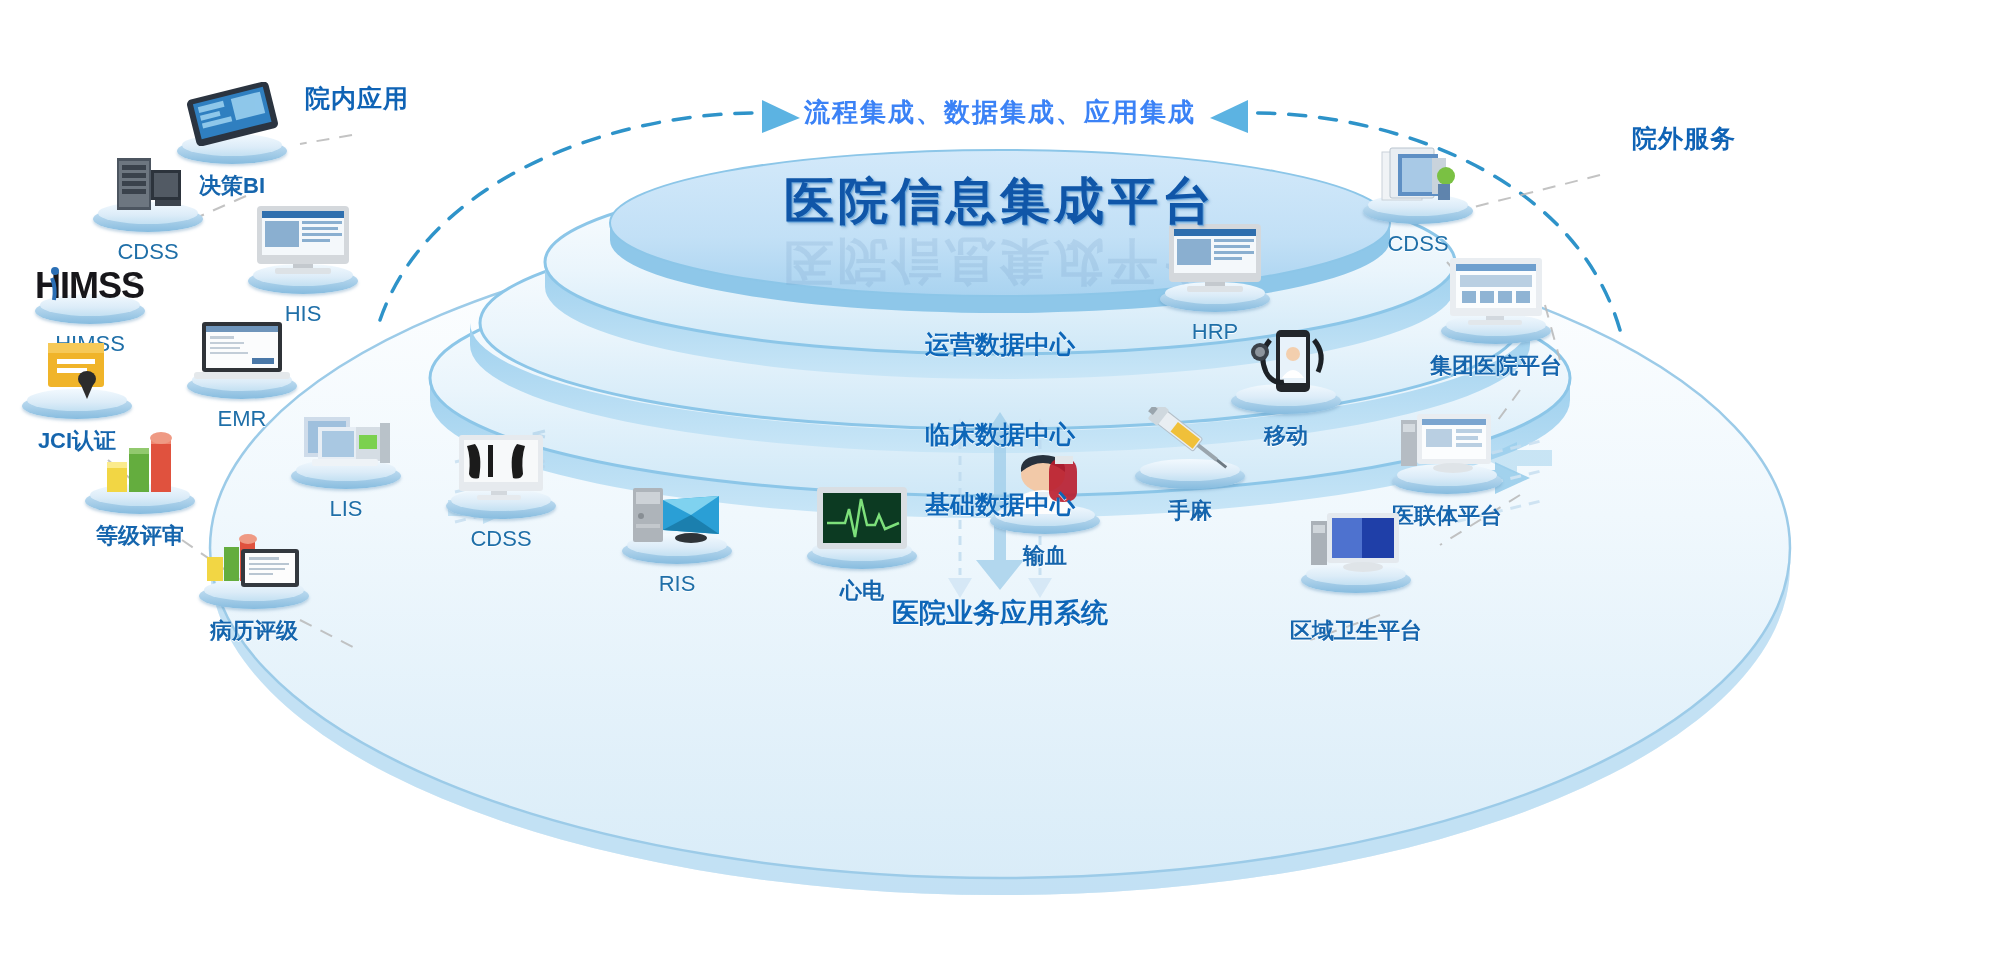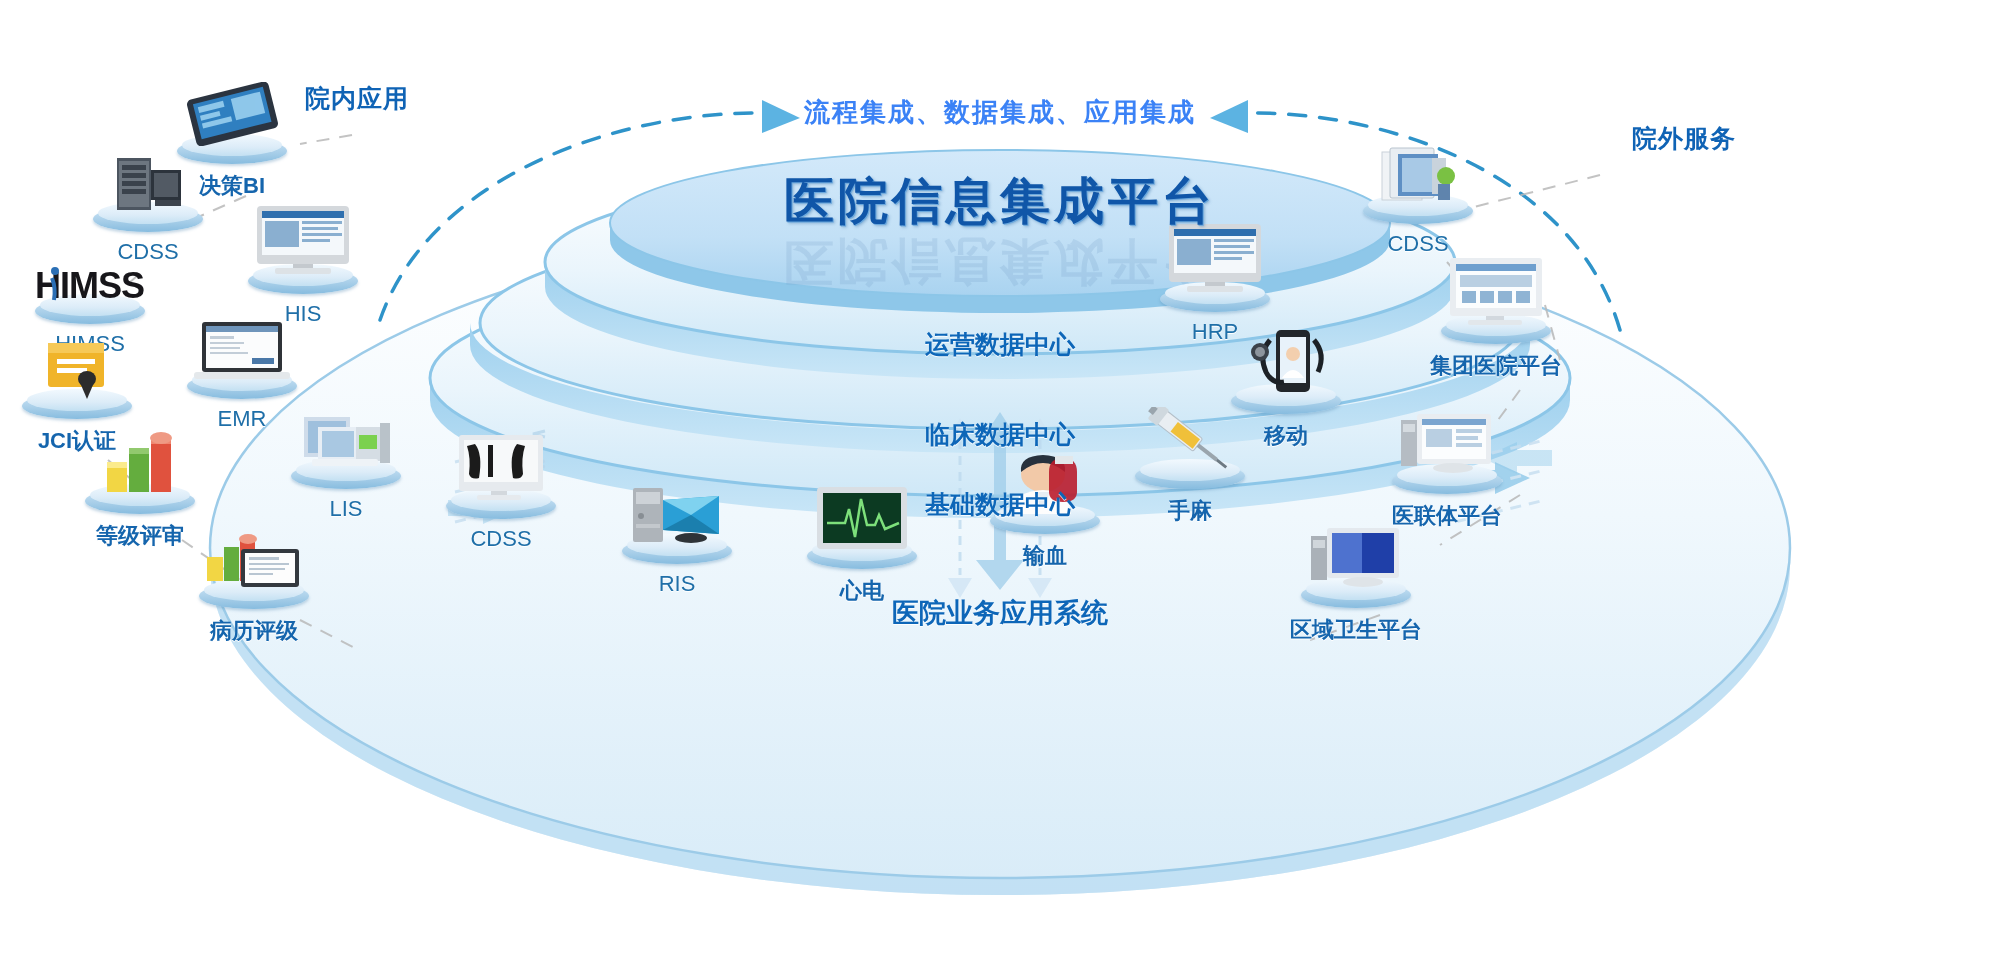--- a/index.html
+++ b/index.html
@@ -508,21 +508,21 @@
                   <rect x="39" y="29" width="26" height="4"></rect>
                 </g>
         </g>
         <ellipse cx="54" cy="56" rx="20" ry="5" fill="#dfe4e8"></ellipse>
             </svg></span>
           <span class="disc"></span>
           <span class="disctop"></span>
         </div>
         <div class="nlabel cn">医联体平台</div>
       </div>
-      <div class="node" style="left: 1290px; top: 574px;">
+      <div class="node" style="left: 1290px; top: 559px; gap: 16px;">
         <div class="pedestal">
           <span class="art"><svg width="94" height="64" viewBox="0 0 94 64">
               <rect x="2" y="10" width="16" height="44" fill="#aab1b8"></rect>
         <rect x="4" y="14" width="12" height="8" fill="#d0d6db"></rect>
         <g transform="translate(18 2)">
           <rect x="0" y="0" width="72" height="50" rx="3" fill="#e4e9ee"></rect>
           <rect x="5" y="5" width="62" height="40" fill="#1f3fa8"></rect>
           <rect x="5" y="5" width="30" height="40" fill="#4e72cf"></rect>
           <rect x="5" y="5" width="62" height="40" fill="url(#none)" opacity="0"></rect>
         </g>

